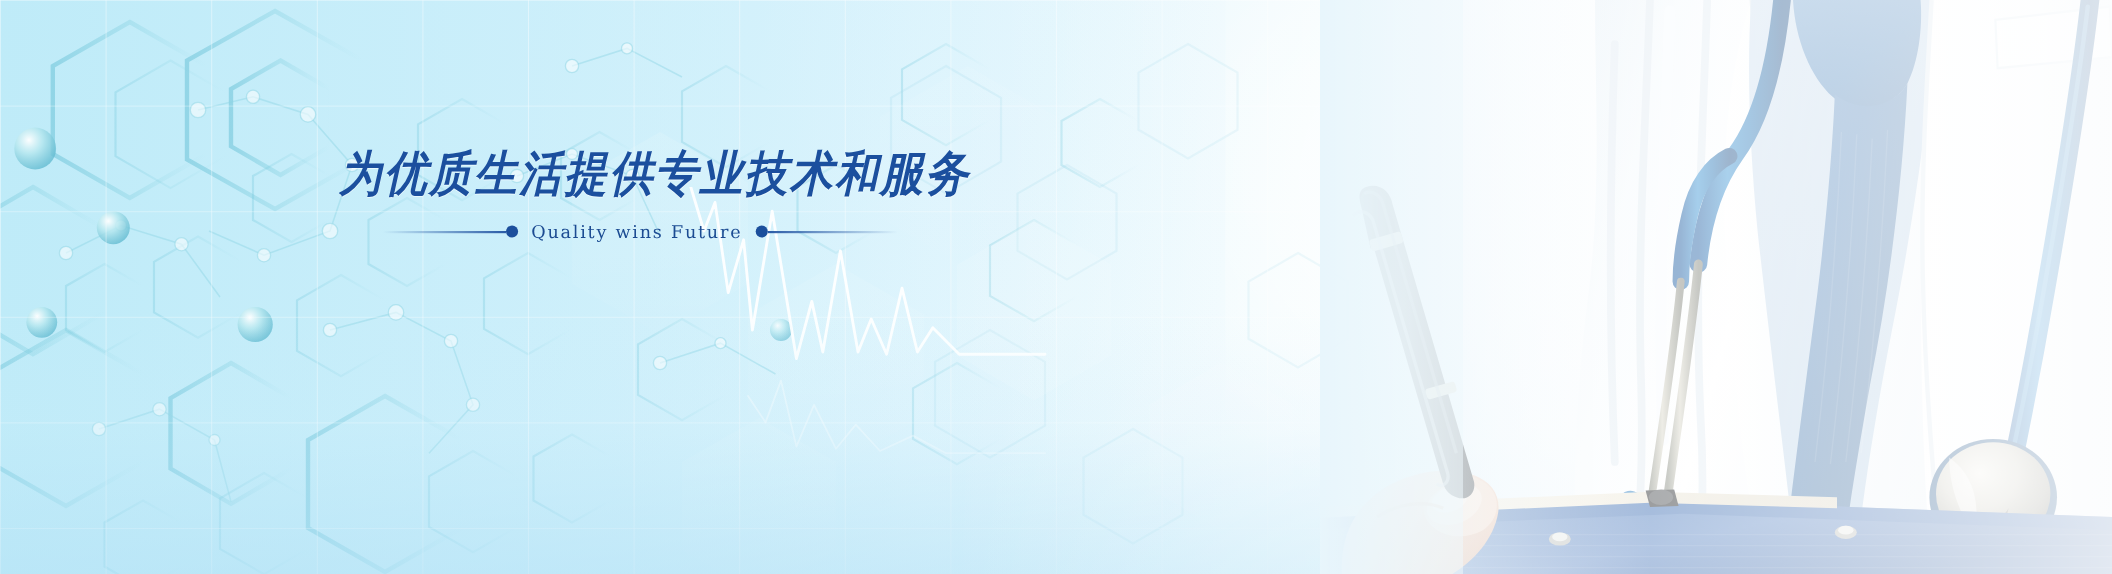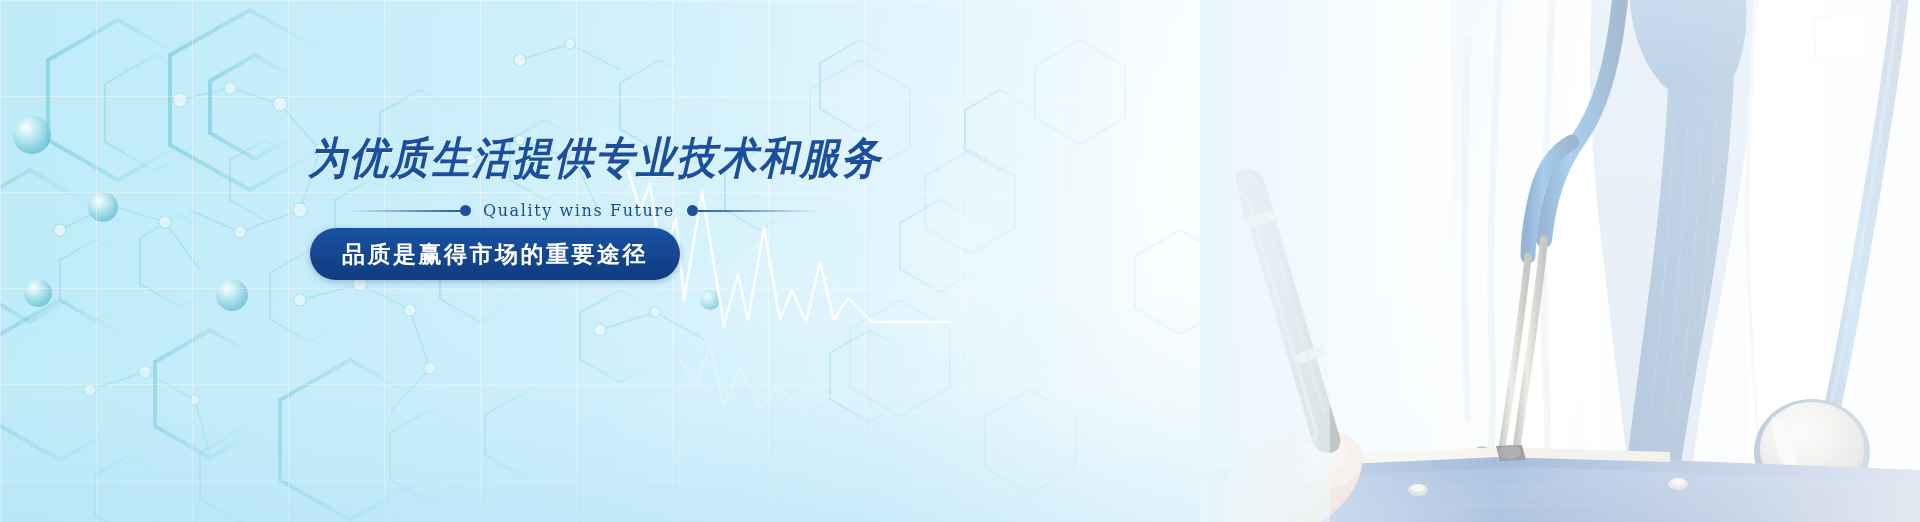--- a/index.html
+++ b/index.html
@@ -466,18 +466,15 @@
     <div class="headline">为优质生活提供专业技术和服务</div>
 
     <div class="subrow">
       <div class="subline left"></div>
       <div class="subdot"></div>
       <div class="subtext">Quality wins Future</div>
       <div class="subdot"></div>
       <div class="subline right"></div>
     </div>
 
-    <div class="pill">
-      <span class="pill-text">品质是赢得市场的重要途径</span>
-    </div>
 
   </div>
 </div>
 
 </body></html>

